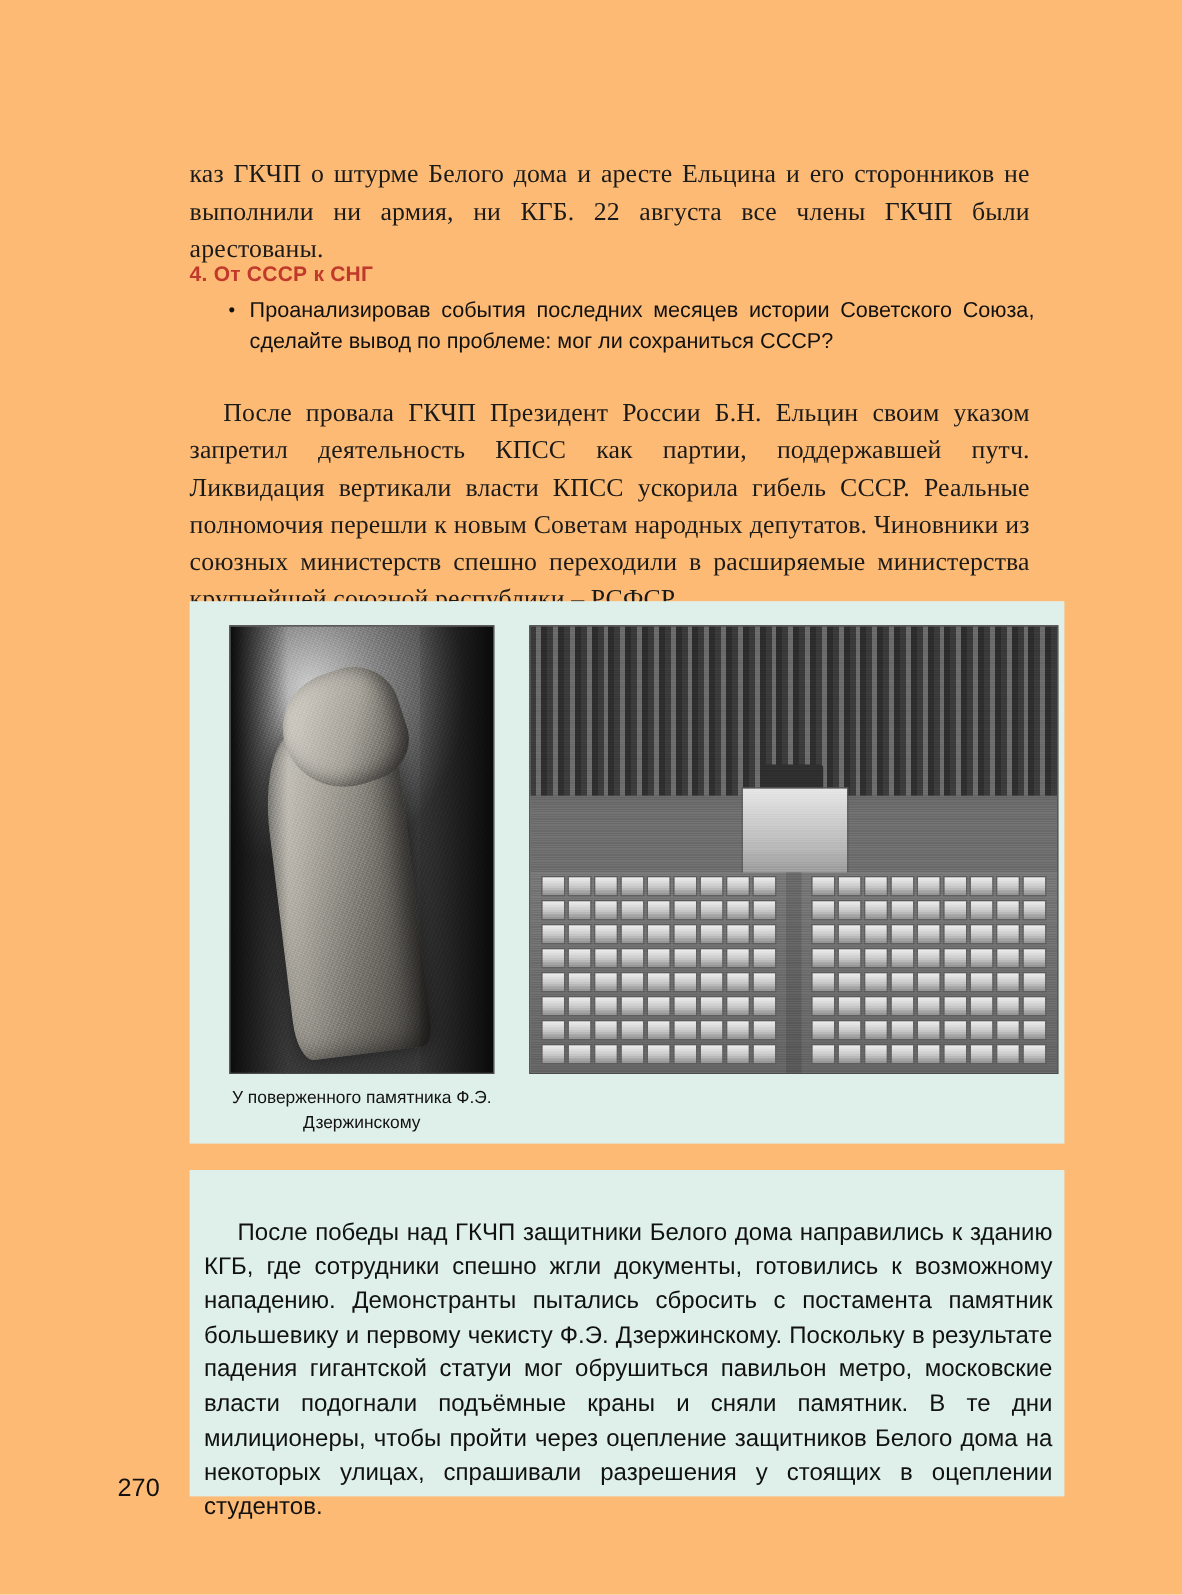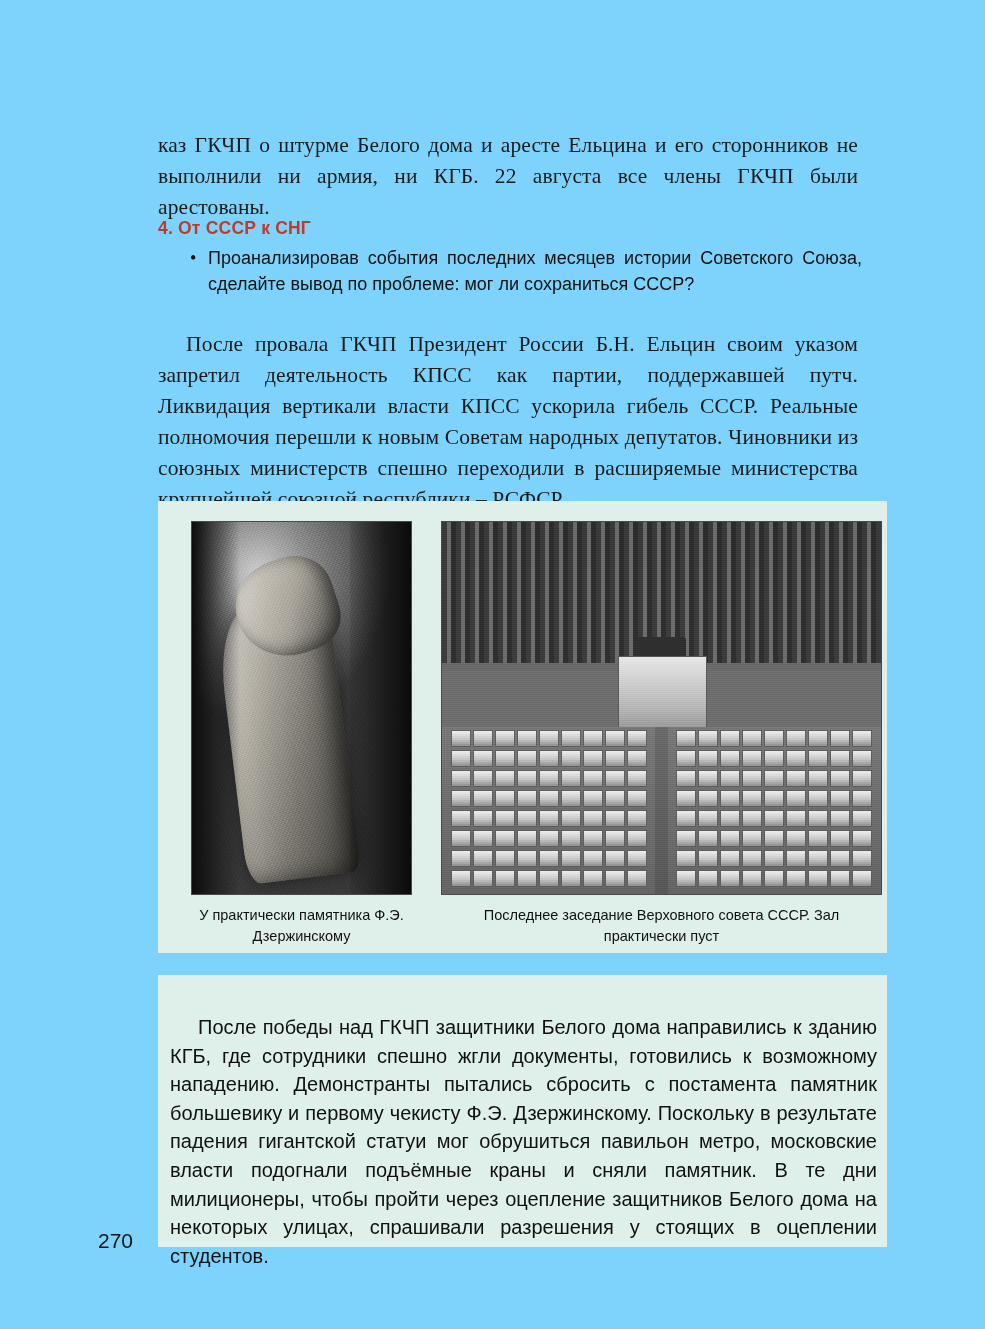--- a/index.html
+++ b/index.html
@@ -14,21 +14,21 @@
     font-family: "Liberation Serif", serif;
     color: #000;
     overflow: hidden;
   }
 
   .page {
     position: absolute;
     left: 0; top: 0;
     width: 985px;
     height: 1329px;
-    background: #7dd3fc;
+    background: #fdba74;
   }
 
   
   .para-serif {
     position: absolute;
     font-family: "Liberation Serif", serif;
     font-size: 21.5px;
     line-height: 31px;
     text-align: justify;
     text-justify: inter-word;
@@ -498,23 +498,22 @@
               <div class="seat"></div>
               <div class="seat"></div>
               <div class="seat"></div>
           </div>
         </div>
       </div>
       <div class="aisle"></div>
       <div class="hall-grain"></div>
     </div>
 
-    <div class="caption" id="caption-left">У практически памятника Ф.Э. Дзержинскому</div>
-
-    <div class="caption" id="caption-right">Последнее заседание Верховного совета СССР. Зал практически пуст</div>
+    <div class="caption" id="caption-left">У поверженного памятника Ф.Э. Дзержинскому</div>
+
   </div>
 
   <div class="bottom-block">
     <p id="bottom-paragraph">После победы над ГКЧП защитники Белого дома направились к зданию КГБ, где сотрудники спешно жгли документы, готовились к возможному нападению. Демонстранты пытались сбросить с постамента памятник большевику и первому чекисту Ф.Э. Дзержинскому. Поскольку в результате падения гигантской статуи мог обрушиться павильон метро, московские власти подогнали подъёмные краны и сняли памятник. В те дни милиционеры, чтобы пройти через оцепление защитников Белого дома на некоторых улицах, спрашивали разрешения у стоящих в оцеплении студентов.</p>
   </div>
 
   <div id="page-number">270</div>
 
 </div>
 

